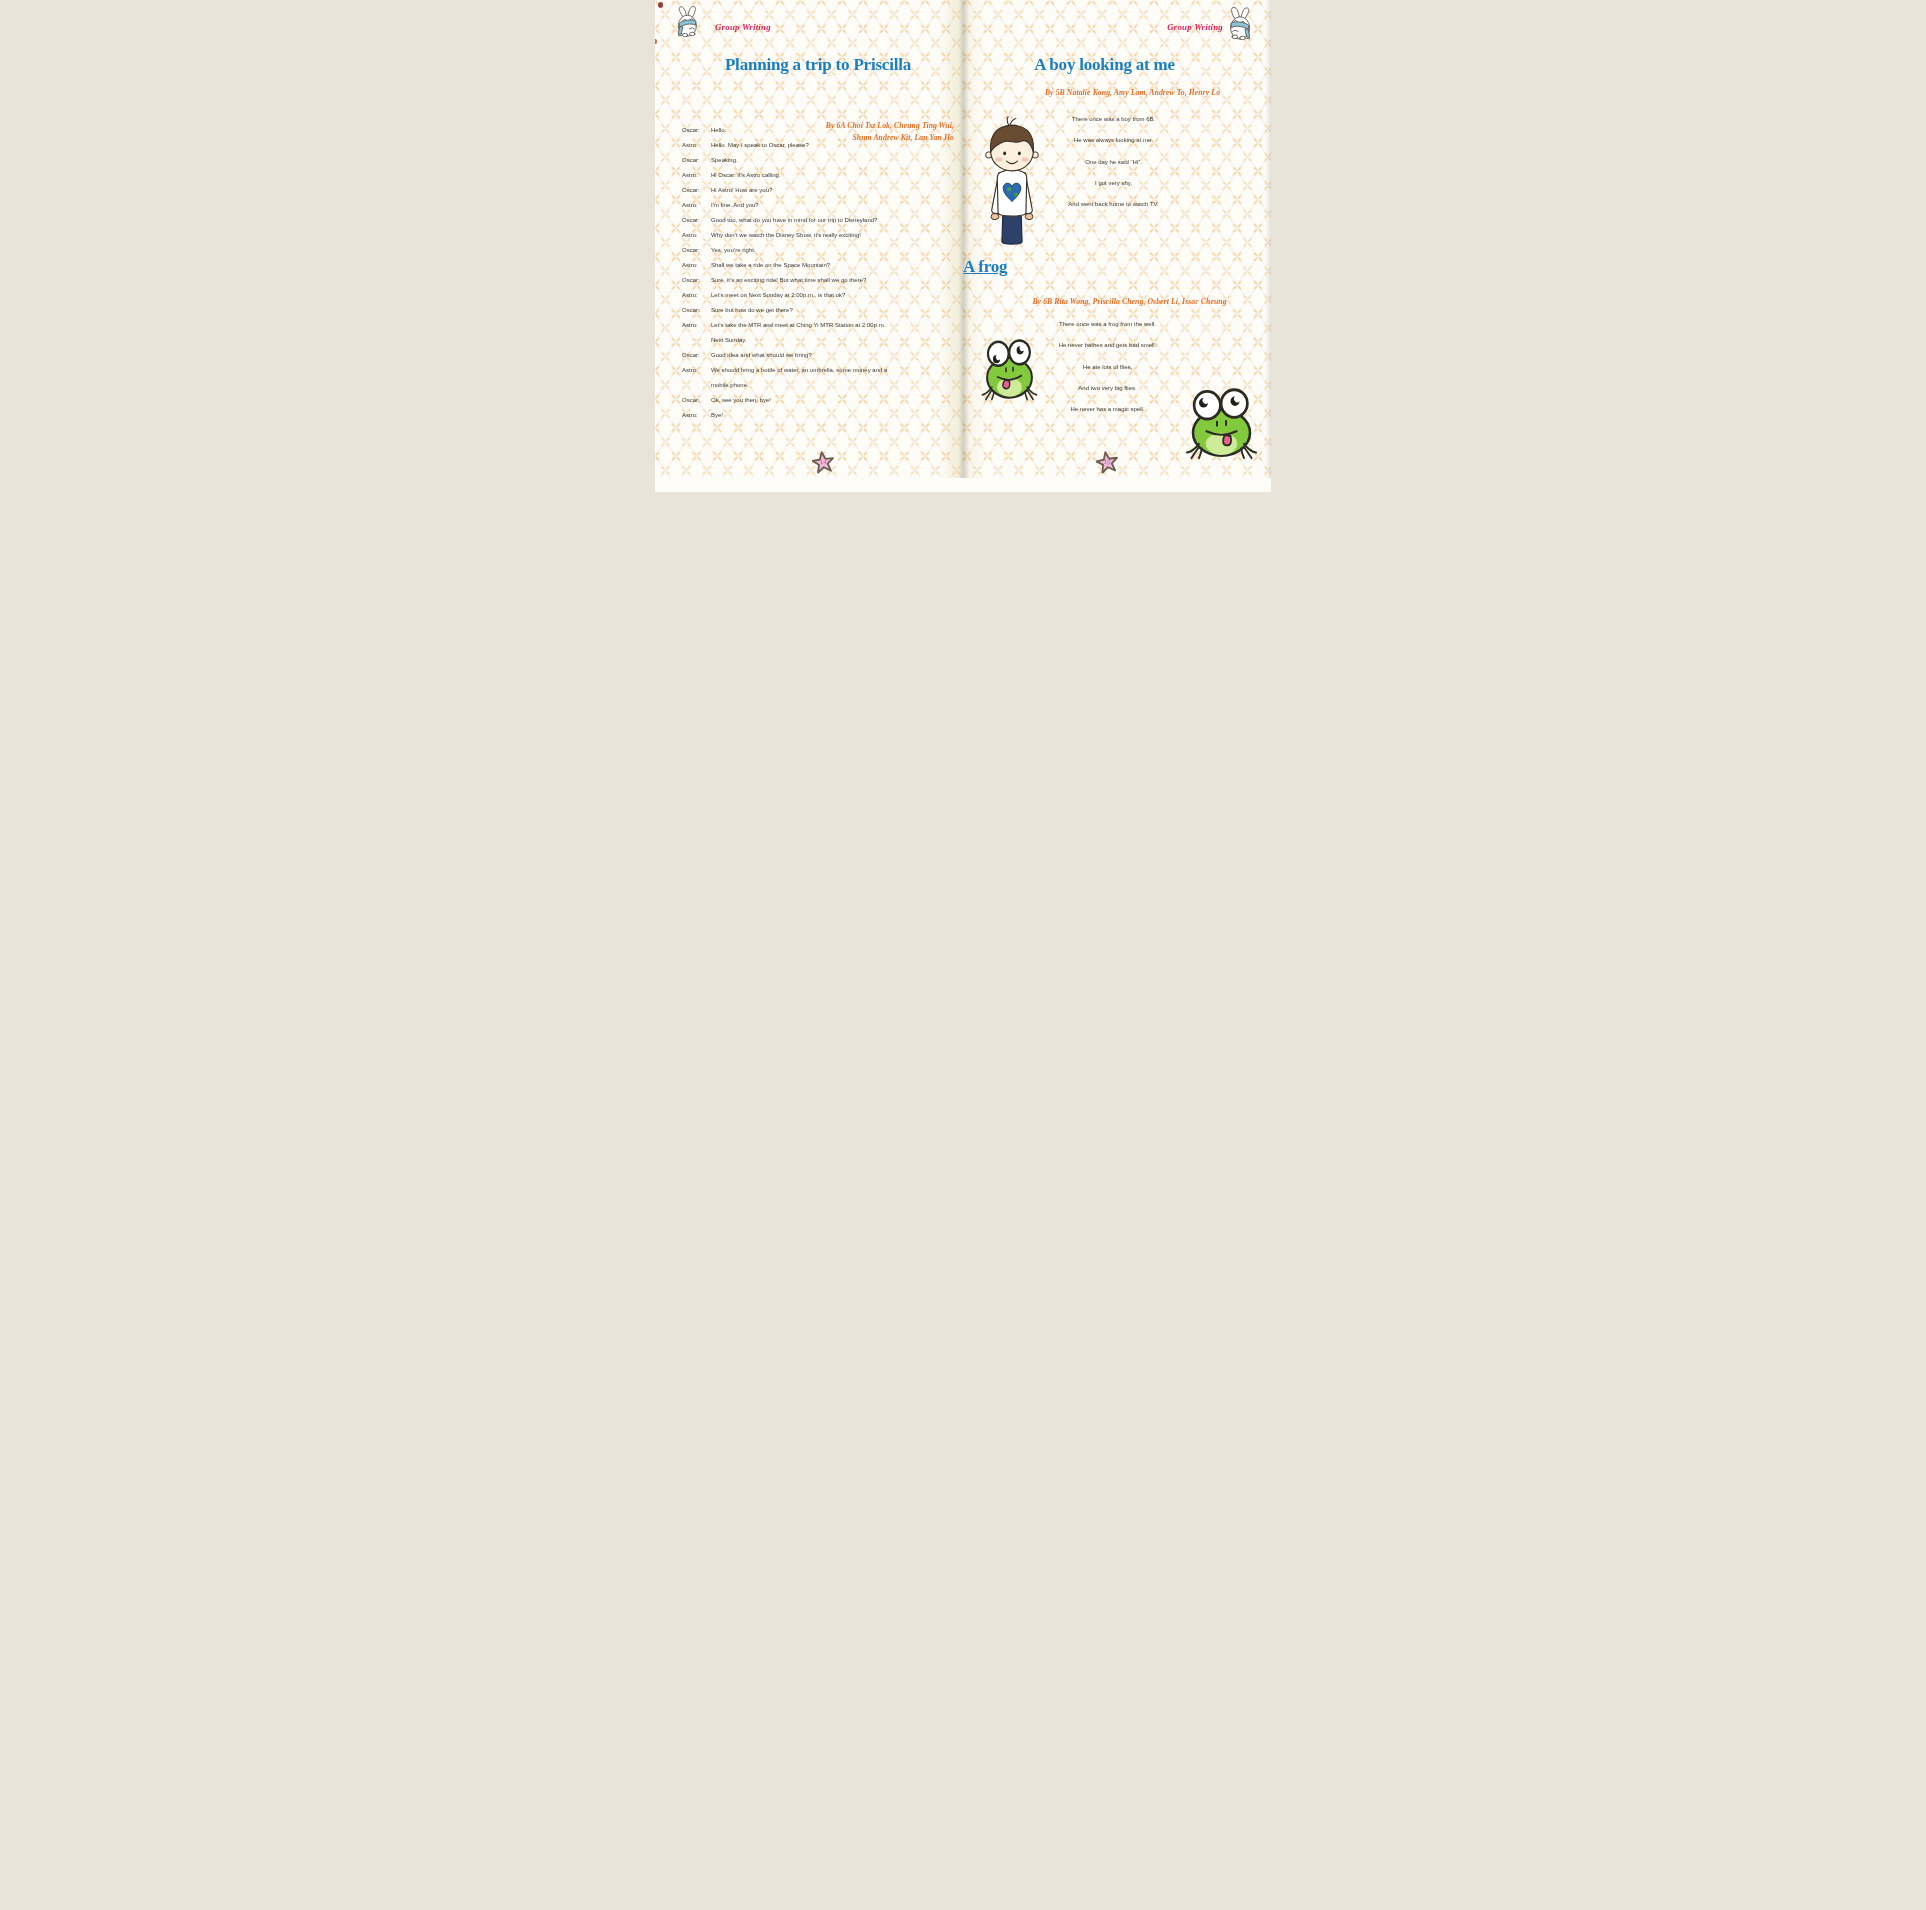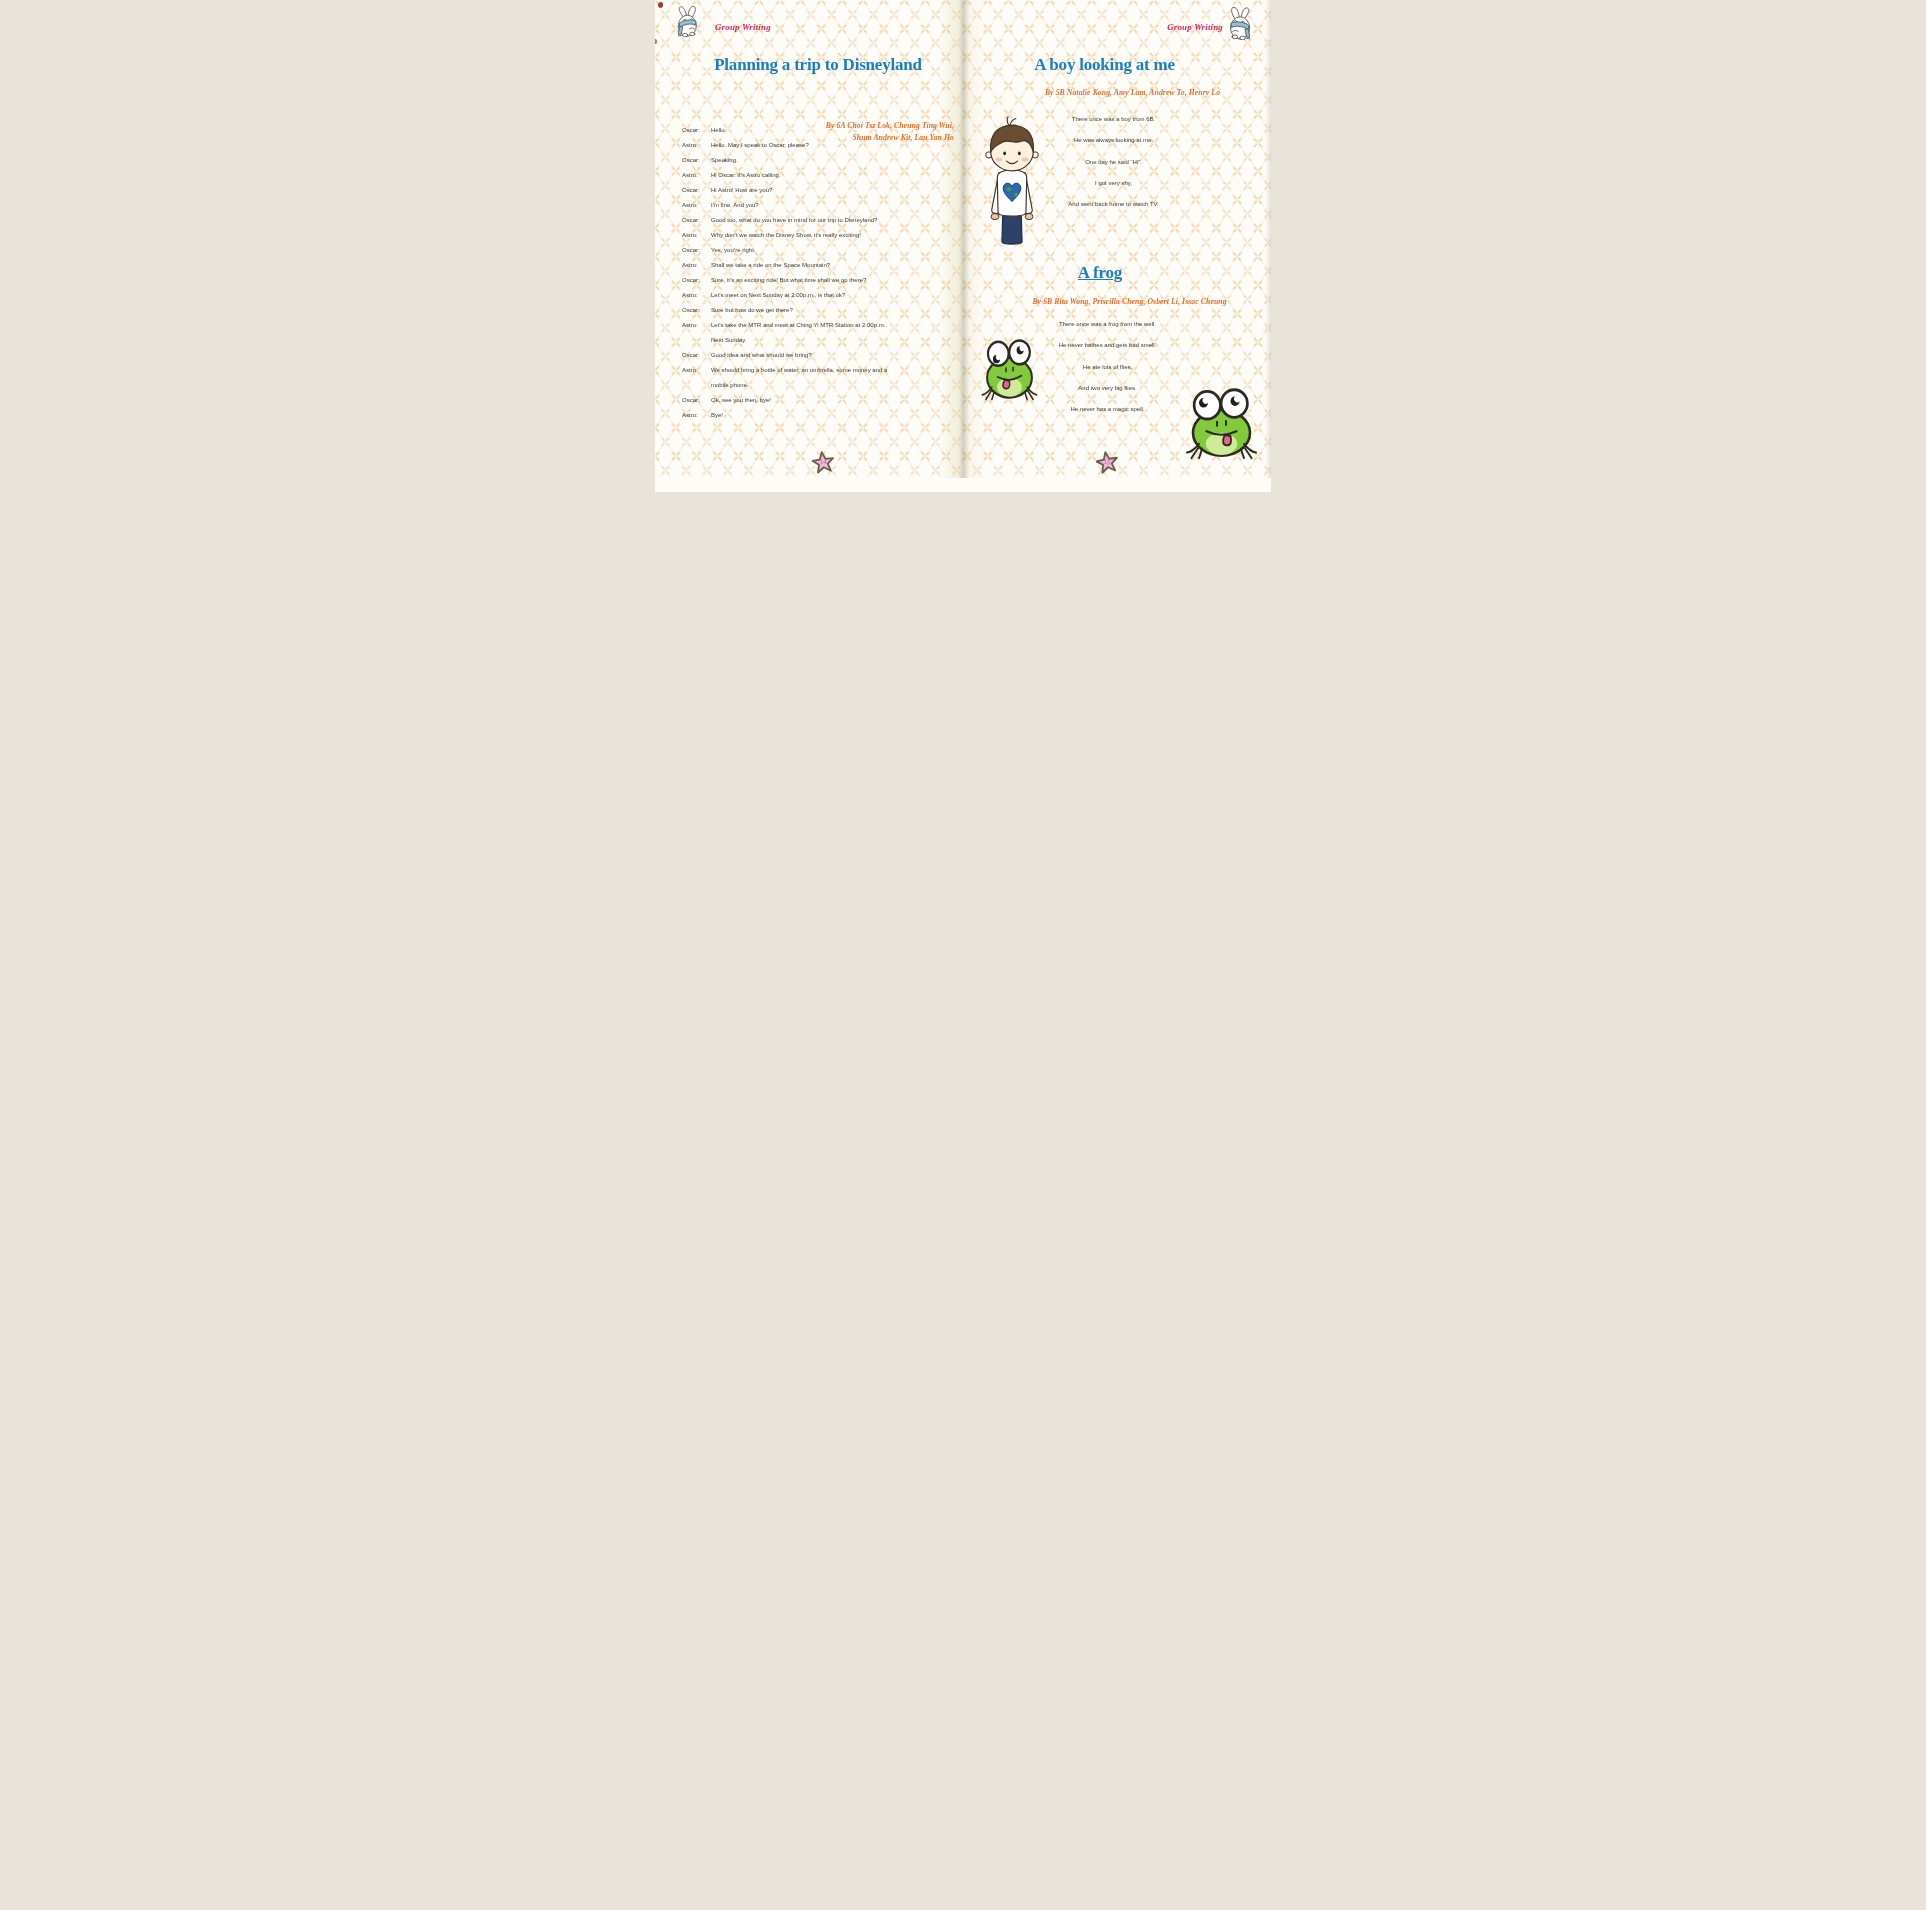--- a/index.html
+++ b/index.html
@@ -16,21 +16,21 @@
 
   .gw{position:absolute;font-family:"Liberation Serif","DejaVu Serif",serif;font-style:italic;font-weight:700;
       font-size:8.9px;color:#d5245f;letter-spacing:0.2px;}
   .gw-left{left:60px;top:21.6px;}
   .gw-right{left:424px;top:21.6px;width:144px;text-align:right;}
 
   .title{position:absolute;font-family:"Liberation Serif","DejaVu Serif",serif;font-weight:700;
          color:#1b7ec2;font-size:17px;letter-spacing:-0.2px;margin:0;}
   .title-left{left:27px;top:55px;width:272px;text-align:center;}
   .title-boy{left:308px;top:55px;width:283px;text-align:center;}
-  .title-frog{left:308px;top:263px;width:274px;text-align:center;text-decoration:underline;}
+  .title-frog{left:308px;top:257px;width:274px;text-decoration:underline;}
 
   .byline{position:absolute;font-family:"Liberation Serif","DejaVu Serif",serif;font-style:italic;font-weight:700;
           font-size:7.7px;color:#e2702a;letter-spacing:0.1px;}
   .byline-left{left:27px;top:88px;width:272px;text-align:right;line-height:11.6px;margin-top:32px;}
   .byline-boy{left:335px;top:88px;width:285px;text-align:center;}
   .byline-frog{left:332px;top:297px;width:285px;text-align:center;}
 
   .dialogue{position:absolute;left:27px;top:127px;width:266px;}
   .dl{display:flex;height:15px;font-size:6px;line-height:7.3px;}
   .dl .sp{width:29px;flex:0 0 29px;}
@@ -105,21 +105,21 @@
         </g>
         <g fill="#8ac4d6" stroke="#4a443e" stroke-width="2" stroke-linejoin="round">
           <path d="M10,49 C18,40 48,36 55,44 L53,54 C45,47 19,52 12,59 Z"></path>
           <path d="M12,57 L8,75 C8,79 14,79 16,76 L20,58 Z"></path>
         </g>
       </svg>
     </div>
 
     <div class="gw gw-left">Group Writing</div>
 
-    <h1 class="title title-left">Planning a trip to Disneyland</h1>
+    <h1 class="title title-left">Planning a trip to Priscilla</h1>
 
     <div class="byline byline-left">
       <div>By 6A Choi Tsz Lok, Cheung Ting Wui,</div>
       <div>Shum Andrew Kit, Lau Yan Ho</div>
     </div>
 
     <div class="dialogue">
       <div class="dl">
           <span class="sp">Oscar:</span>
           <span class="tx">Hello.</span>

